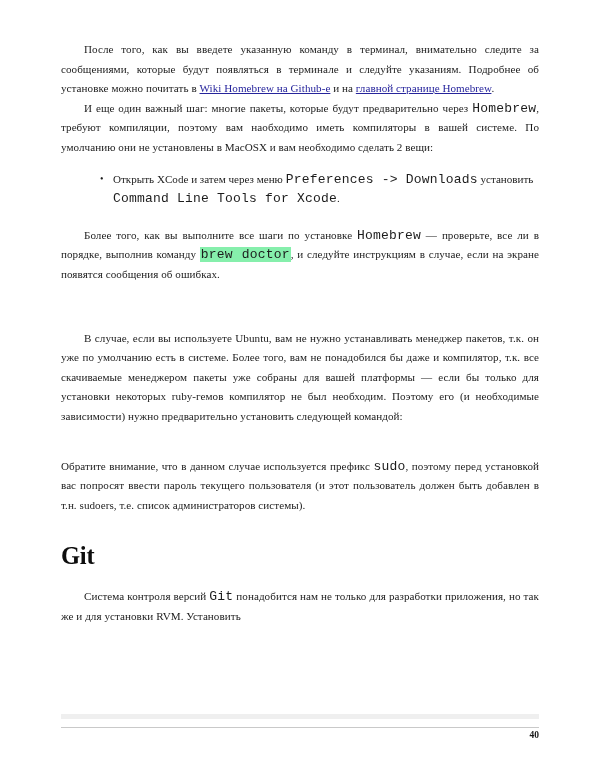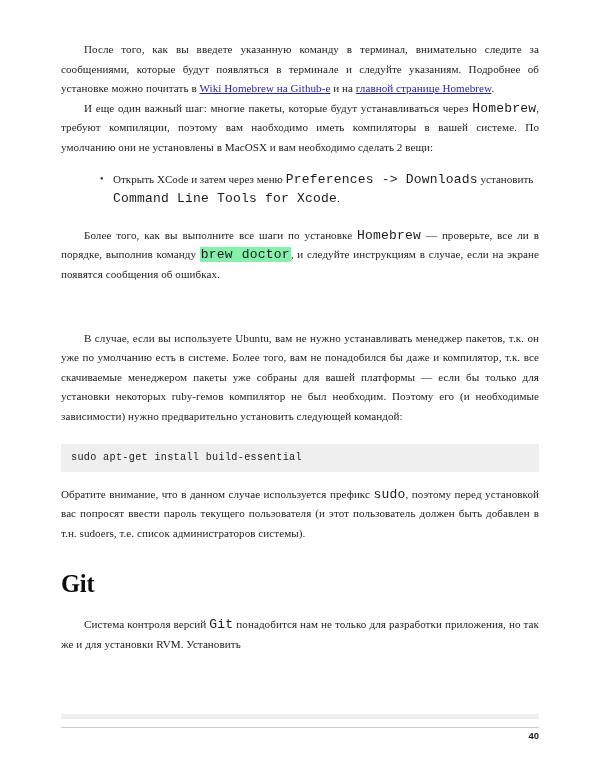--- a/index.html
+++ b/index.html
@@ -128,35 +128,35 @@
     left: 61px;
     top: 727px;
     width: 478px;
     height: 1px;
     background: #c9c9c9;
   }
   .page-number {
     position: absolute;
     right: 61px;
     top: 730px;
-    font-family: Liberation Sans, sans-serif;
+    font-family: Liberation Serif, serif;
     font-weight: bold;
     font-size: 9.5px;
     color: #1a1a1a;
   }
 </style>
 </head>
 <body>
 
 <div class="page">
   <div class="content">
 
     <p class="body-par"><span>После того, как вы введете указанную команду в терминал, внимательно следите за сообщениями, которые будут появляться в терминале и следуйте указаниям. Подробнее об установке можно почитать в </span><a class="doclink" href="#">Wiki Homebrew на Github-e</a><span> и на </span><a class="doclink" href="#">главной странице Homebrew</a><span>.</span></p>
 
-    <p class="body-par"><span>И еще один важный шаг: многие пакеты, которые будут устанавливаться через </span><code class="mono">Homebrew</code><span>, требуют компиляции, поэтому вам наобходимо иметь компиляторы в вашей системе. По умолчанию они не установлены в MacOSX и вам необходимо сделать 2 вещи:</span></p>
+    <p class="body-par"><span>И еще один важный шаг: многие пакеты, которые будут предварительно через </span><code class="mono">Homebrew</code><span>, требуют компиляции, поэтому вам наобходимо иметь компиляторы в вашей системе. По умолчанию они не установлены в MacOSX и вам необходимо сделать 2 вещи:</span></p>
 
     <div class="spacer-md"></div>
 
     <ul class="bullets">
       <li><span>Открыть XCode и затем через меню </span><code class="mono">Preferences  -&gt; Downloads</code><span> установить </span><code class="mono">Command Line Tools for Xcode</code><span>.</span></li>
     </ul>
 
     <div class="spacer-lg"></div>
 
 
@@ -165,21 +165,20 @@
     <div class="spacer-lg"></div>
     <div style="height:9px"></div>
 
 
     <div style="height:18px"></div>
 
     <p class="body-par">В случае, если вы используете Ubuntu, вам не нужно устанавливать менеджер пакетов, т.к. он уже по умолчанию есть в системе. Более того, вам не понадобился бы даже и компилятор, т.к. все скачиваемые менеджером пакеты уже собраны для вашей платформы — если бы только для установки некоторых ruby-гемов компилятор не был необходим. Поэтому его (и необходимые зависимости) нужно предварительно установить следующей командой:</p>
 
     <div style="height:17px"></div>
 
-    <pre class="codeblock">sudo apt-get install build-essential</pre>
 
     <div style="height:13px"></div>
 
     <p class="body-par noindent"><span>Обратите внимание, что в данном случае используется префикс </span><code class="mono">sudo</code><span>, поэтому перед установкой вас попросят ввести пароль текущего пользователя (и этот пользователь должен быть добавлен в т.н. sudoers, т.е. список администраторов системы).</span></p>
 
     <div style="height:26px"></div>
 
     <h1 class="section-head-big">Git</h1>
 
     <div style="height:17px"></div>

